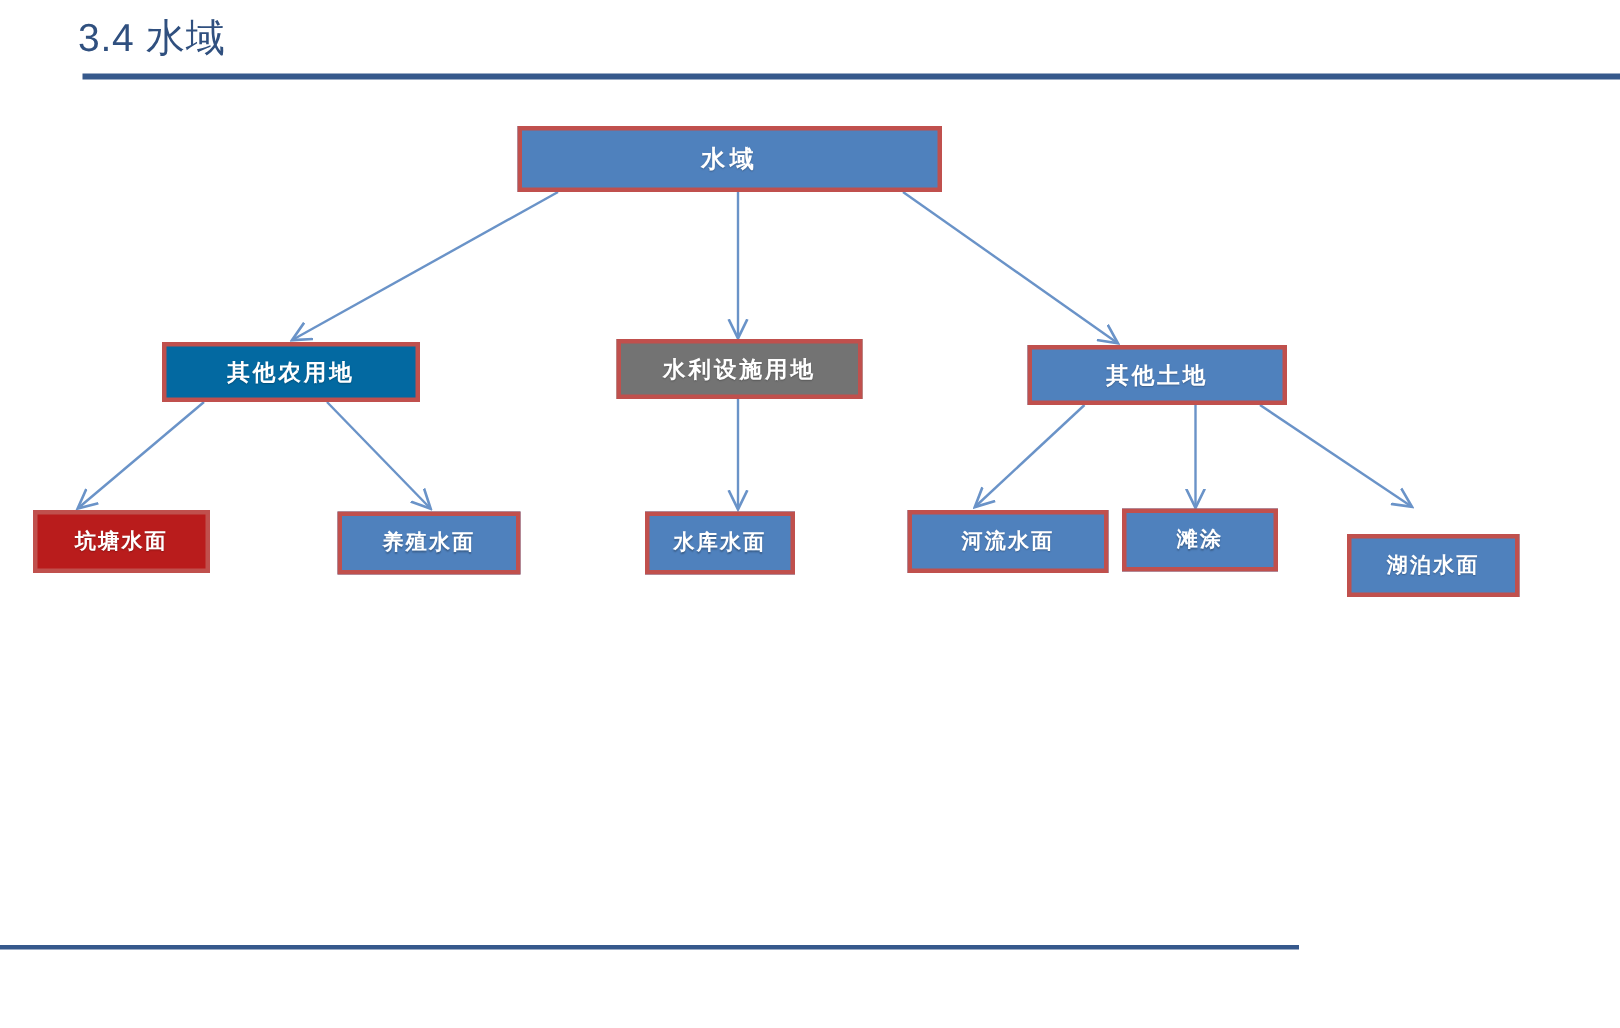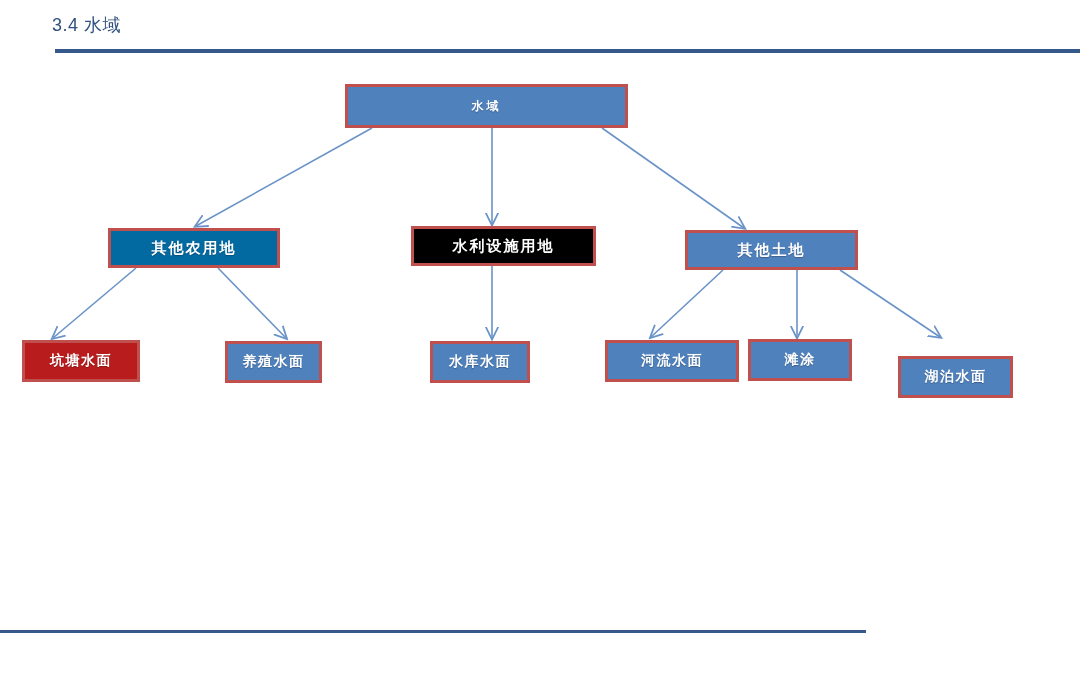--- a/index.html
+++ b/index.html
@@ -13,21 +13,21 @@
     position: relative;
     font-family: "Liberation Sans", "DejaVu Sans", sans-serif;
     overflow: hidden;
   }
 
   
   #slide-title {
     position: absolute;
     left: 52px;
     top: 10px;
-    font-size: 18px;
+    font-size: 26px;
     line-height: 30px;
     color: #30507f;
     letter-spacing: 0.5px;
     white-space: nowrap;
   }
   #title-rule {
     position: absolute;
     left: 55px;
     top: 49px;
     width: 1025px;
@@ -71,21 +71,21 @@
     justify-content: center;
     font-family: "DejaVu Serif", "Liberation Serif", serif;
     font-weight: bold;
     font-size: 15px;
     letter-spacing: 2px;
     text-shadow: 0 1px 1px rgba(0,0,0,0.25);
     white-space: nowrap;
     z-index: 2;
   }
   .node.root {
-    font-size: 12px;
+    font-size: 16px;
     letter-spacing: 3px;
   }
   .node.level2 {
     font-size: 15px;
   }
   .node.leaf {
     font-size: 14px;
     letter-spacing: 1.5px;
   }
 </style>
@@ -117,30 +117,30 @@
       </g>
   </svg>
 
   <div id="node-layer">
       <div class="node root" style="left: 345px; top: 84px; width: 283px; height: 44px; background: rgb(79, 129, 189); border-color: rgb(192, 80, 77); color: rgb(255, 255, 255);">
         <span>水域</span>
       </div>
       <div class="node level2" style="left: 108px; top: 228px; width: 172px; height: 40px; background: #0369a1; border-color: rgb(192, 80, 77); color: rgb(255, 255, 255);">
         <span>其他农用地</span>
       </div>
-      <div class="node level2" style="left: 411px; top: 226px; width: 185px; height: 40px; background: #000000; border-color: rgb(192, 80, 77); color: rgb(255, 255, 255);">
+      <div class="node level2" style="left: 411px; top: 226px; width: 164px; height: 40px; background: #737373; border-color: rgb(192, 80, 77); color: rgb(255, 255, 255);">
         <span>水利设施用地</span>
       </div>
       <div class="node level2" style="left: 685px; top: 230px; width: 173px; height: 40px; background: rgb(79, 129, 189); border-color: rgb(192, 80, 77); color: rgb(255, 255, 255);">
         <span>其他土地</span>
       </div>
       <div class="node leaf" style="left: 22px; top: 340px; width: 118px; height: 42px; background: #b91c1c; border-color: rgb(192, 80, 77); color: rgb(255, 255, 255);">
         <span>坑塘水面</span>
       </div>
-      <div class="node leaf" style="left: 225px; top: 341px; width: 97px; height: 42px; background: rgb(79, 129, 189); border-color: rgb(192, 80, 77); color: rgb(255, 255, 255);">
+      <div class="node leaf" style="left: 225px; top: 341px; width: 122px; height: 42px; background: rgb(79, 129, 189); border-color: rgb(192, 80, 77); color: rgb(255, 255, 255);">
         <span>养殖水面</span>
       </div>
       <div class="node leaf" style="left: 430px; top: 341px; width: 100px; height: 42px; background: rgb(79, 129, 189); border-color: rgb(192, 80, 77); color: rgb(255, 255, 255);">
         <span>水库水面</span>
       </div>
       <div class="node leaf" style="left: 605px; top: 340px; width: 134px; height: 42px; background: rgb(79, 129, 189); border-color: rgb(192, 80, 77); color: rgb(255, 255, 255);">
         <span>河流水面</span>
       </div>
       <div class="node leaf" style="left: 748px; top: 339px; width: 104px; height: 42px; background: rgb(79, 129, 189); border-color: rgb(192, 80, 77); color: rgb(255, 255, 255); justify-content: center;">
         <span>滩涂</span>

